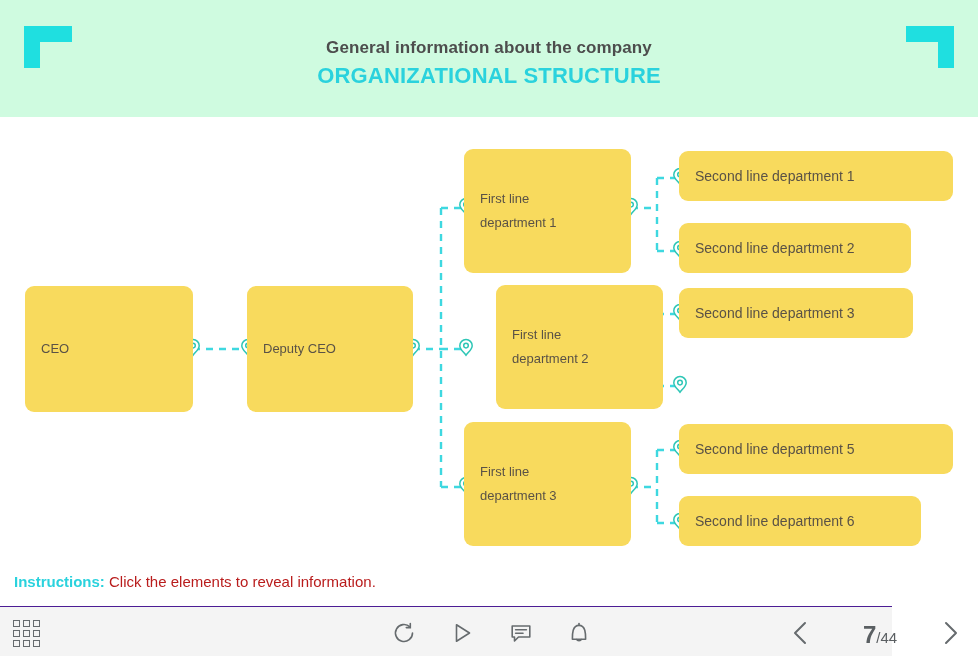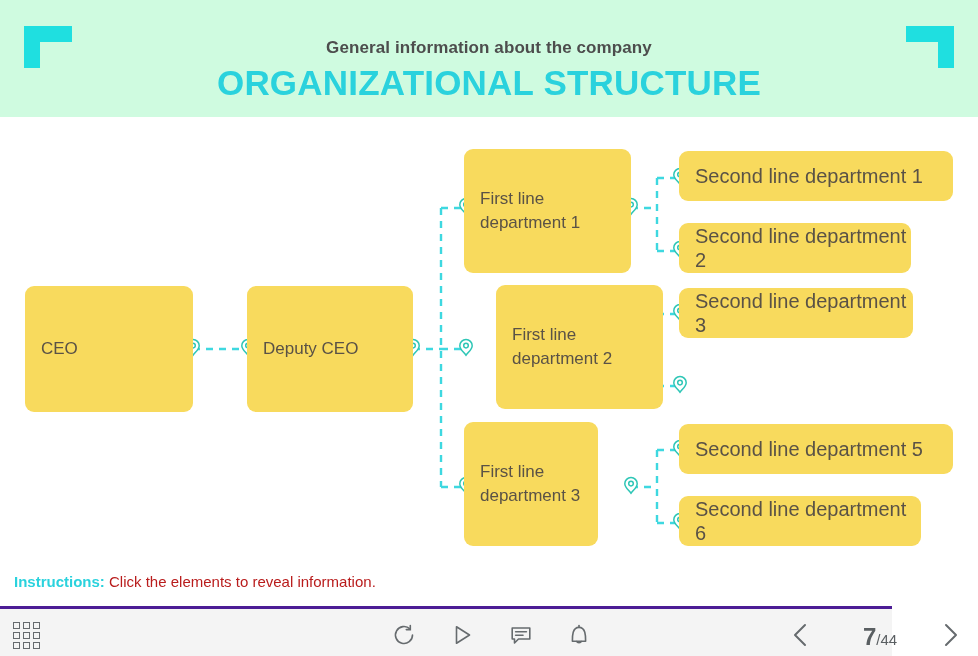--- a/index.html
+++ b/index.html
@@ -57,21 +57,21 @@
     font-size: 17px;
     font-weight: bold;
     color: #4d4d4d;
     letter-spacing: 0.1px;
   }
   #header-title {
     position: absolute;
     left: 0; top: 63px;
     width: 978px;
     text-align: center;
-    font-size: 35px;
+    font-size: 22px;
     font-weight: bold;
     color: #2ad2dd;
     letter-spacing: 0.2px;
   }
 
   
   #diagram {
     position: absolute;
     left: 0; top: 117px;
     width: 978px;
@@ -82,29 +82,29 @@
     position: absolute;
     left: 0; top: 0;
     width: 978px;
     height: 450px;
   }
   .node {
     position: absolute;
     background: #f8da5d;
     border-radius: 9px;
     color: #5a5246;
-    font-size: 17px;
+    font-size: 13px;
     line-height: 24px;
     display: flex;
     align-items: center;
     box-sizing: border-box;
     padding-left: 16px;
     cursor: pointer;
   }
-  .node.wide { font-size: 20px; }
+  .node.wide { font-size: 14px; }
 
   
   #instructions {
     position: absolute;
     left: 14px; top: 573px;
     font-size: 15px;
     color: #111111;
     white-space: nowrap;
   }
   #instructions-label {
@@ -113,21 +113,21 @@
   }
   #instructions-text { color: #b91c1c; }
 
   
   #toolbar {
     position: absolute;
     left: 0; top: 606px;
     width: 892px;
     height: 50px;
     background: #f4f4f4;
-    border-top: 3px solid #4c1d95;
+    border-top: 1px solid #4c1d95;
     box-sizing: border-box;
   }
   .tb-icon {
     position: absolute;
     display: flex;
     align-items: center;
     justify-content: center;
     cursor: pointer;
     color: #666b6e;
   }
@@ -255,21 +255,21 @@
     </div>
 
     <div class="node" style="left:464px; top:32px; width:167px; height:124px;">
       <span style="display:block; width:110px;">First line department 1</span>
     </div>
 
     <div class="node" style="left:464px; top:168px; width:167px; height:124px;margin-left:32px;">
       <span style="display:block; width:110px;">First line department 2</span>
     </div>
 
-    <div class="node" style="left:464px; top:305px; width:134px; height:124px;">
+    <div class="node" style="left:464px; top:305px; width:167px; height:124px;">
       <span style="display:block; width:110px;">First line department 3</span>
     </div>
 
     <div class="node wide" style="left:679px; top:34px; width:274px; height:50px;">
       <span>Second line department 1</span>
     </div>
 
     <div class="node wide" style="left:679px; top:106px; width:232px; height:50px;">
       <span>Second line department 2</span>
     </div>

